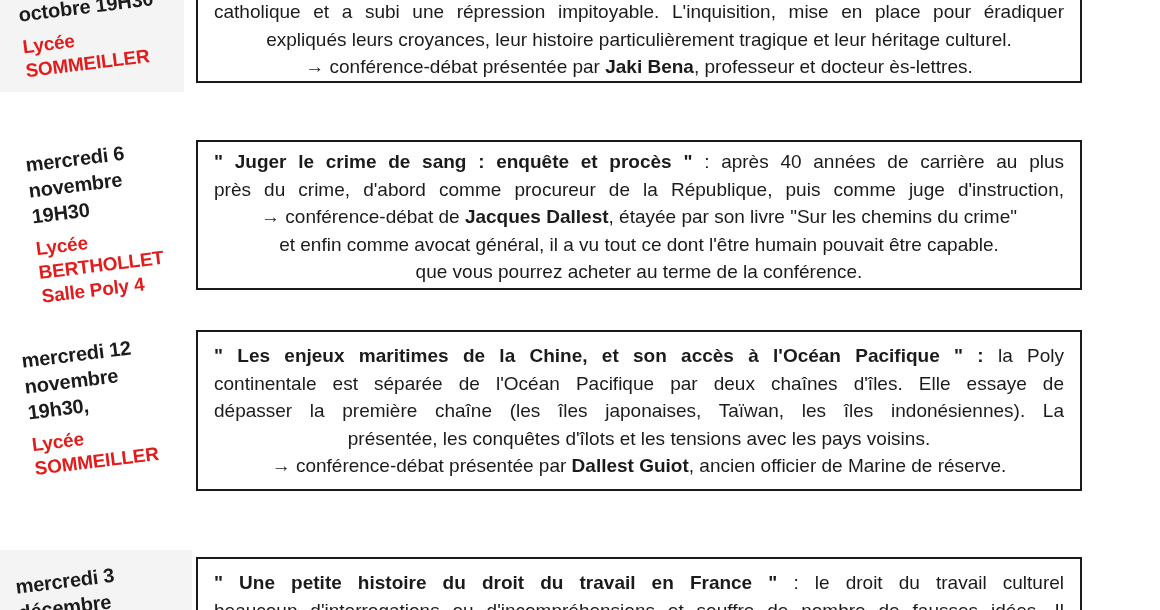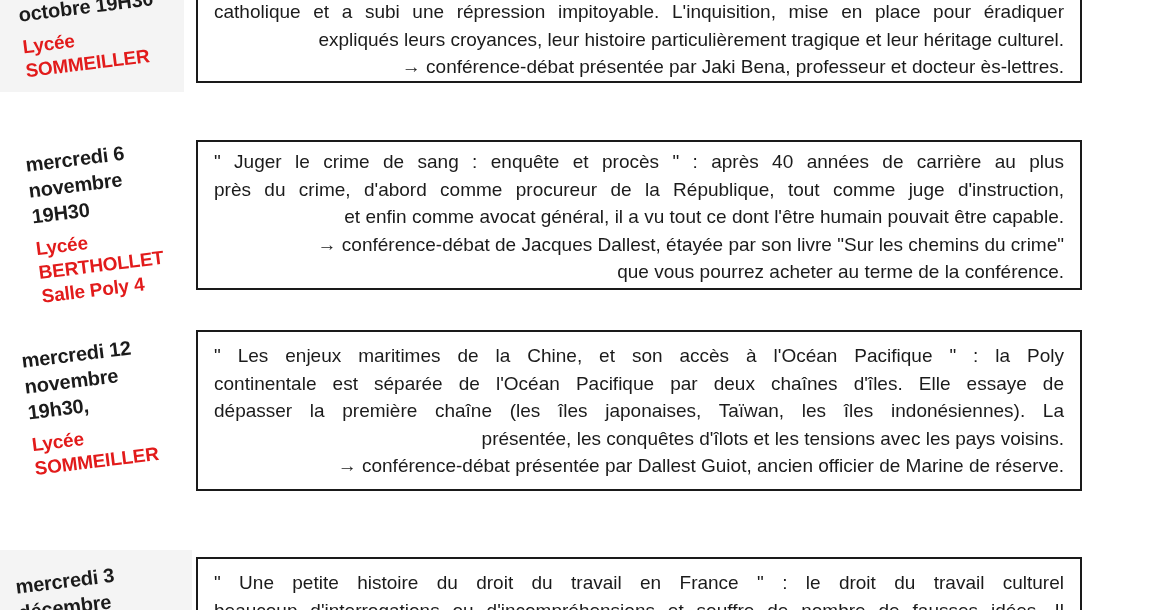--- a/index.html
+++ b/index.html
@@ -47,22 +47,22 @@
     font-size: 19px;
     line-height: 27.5px;
   }
   .cb1 { top: -40px; padding: 36px 16px 0 16px; }
   .cb2 { top: 140px; padding: 6px 16px 2px 16px; }
   .cb3 { top: 330px; padding: 10px 16px 9px 16px; }
   .cb4 { top: 557px; padding: 10px 16px 30px 16px; }
 
   .tline { width: 100%; }
   .tline.jf { text-align: justify; text-align-last: justify; }
-  .tline.lf { text-align: right; }
-  .tline span.b { font-weight: normal; }
+  .tline.lf { text-align: center; }
+  .tline span.b { font-weight: bold; }
   .tline span.i { }
 </style>
 </head>
 <body>
 
 <div class="stage">
 
   <div class="shade s1"></div>
   <div class="shade s4"></div>
 
@@ -89,23 +89,23 @@
         <div class="date-line">19H30</div>
       </div>
     <div class="venue-group">
         <div class="venue-line">Lycée</div>
         <div class="venue-line">BERTHOLLET</div>
         <div class="venue-line">Salle Poly 4</div>
       </div>
   </div>
   <div class="conf-box cb2">
       <div class="tline jf"><span class="b">" Juger le crime de sang : enquête et procès "</span><span> : </span><span class="i">après 40 années de carrière au plus</span></div>
-      <div class="tline jf"><span class="i">près du crime, d'abord comme procureur de la République, tout comme juge d'instruction,</span></div>
+      <div class="tline jf"><span class="i">près du crime, d'abord comme procureur de la République, puis comme juge d'instruction,</span></div>
+      <div class="tline lf"><span>→ conférence-débat de </span><span class="b">Jacques Dallest</span><span>, étayée par son livre "Sur les chemins du crime"</span></div>
       <div class="tline lf"><span class="i">et enfin comme avocat général, il a vu tout ce dont l'être humain pouvait être capable.</span></div>
-      <div class="tline lf"><span>→ conférence-débat de </span><span class="b">Jacques Dallest</span><span>, étayée par son livre "Sur les chemins du crime"</span></div>
       <div class="tline lf"><span>que vous pourrez acheter au terme de la conférence.</span></div>
     </div>
 
   <div class="date-block db3">
     <div>
         <div class="date-line">mercredi 12</div>
         <div class="date-line">novembre</div>
         <div class="date-line">19h30,</div>
       </div>
     <div class="venue-group">

